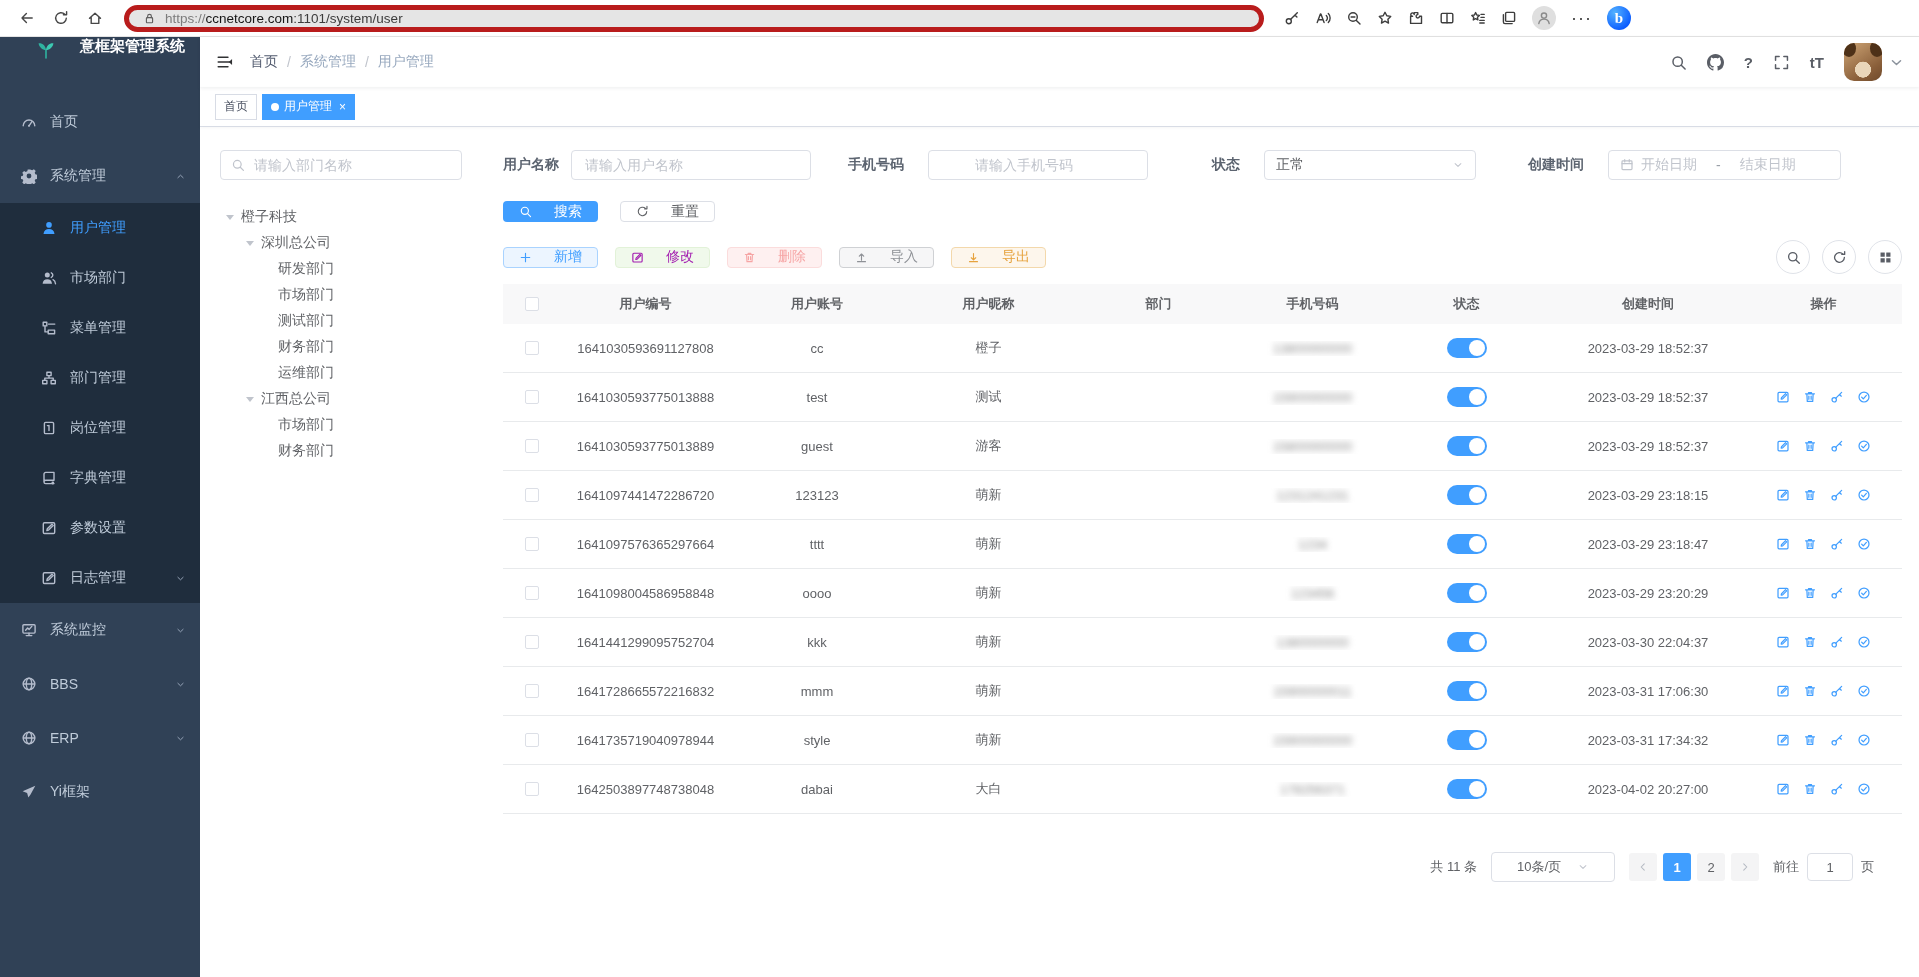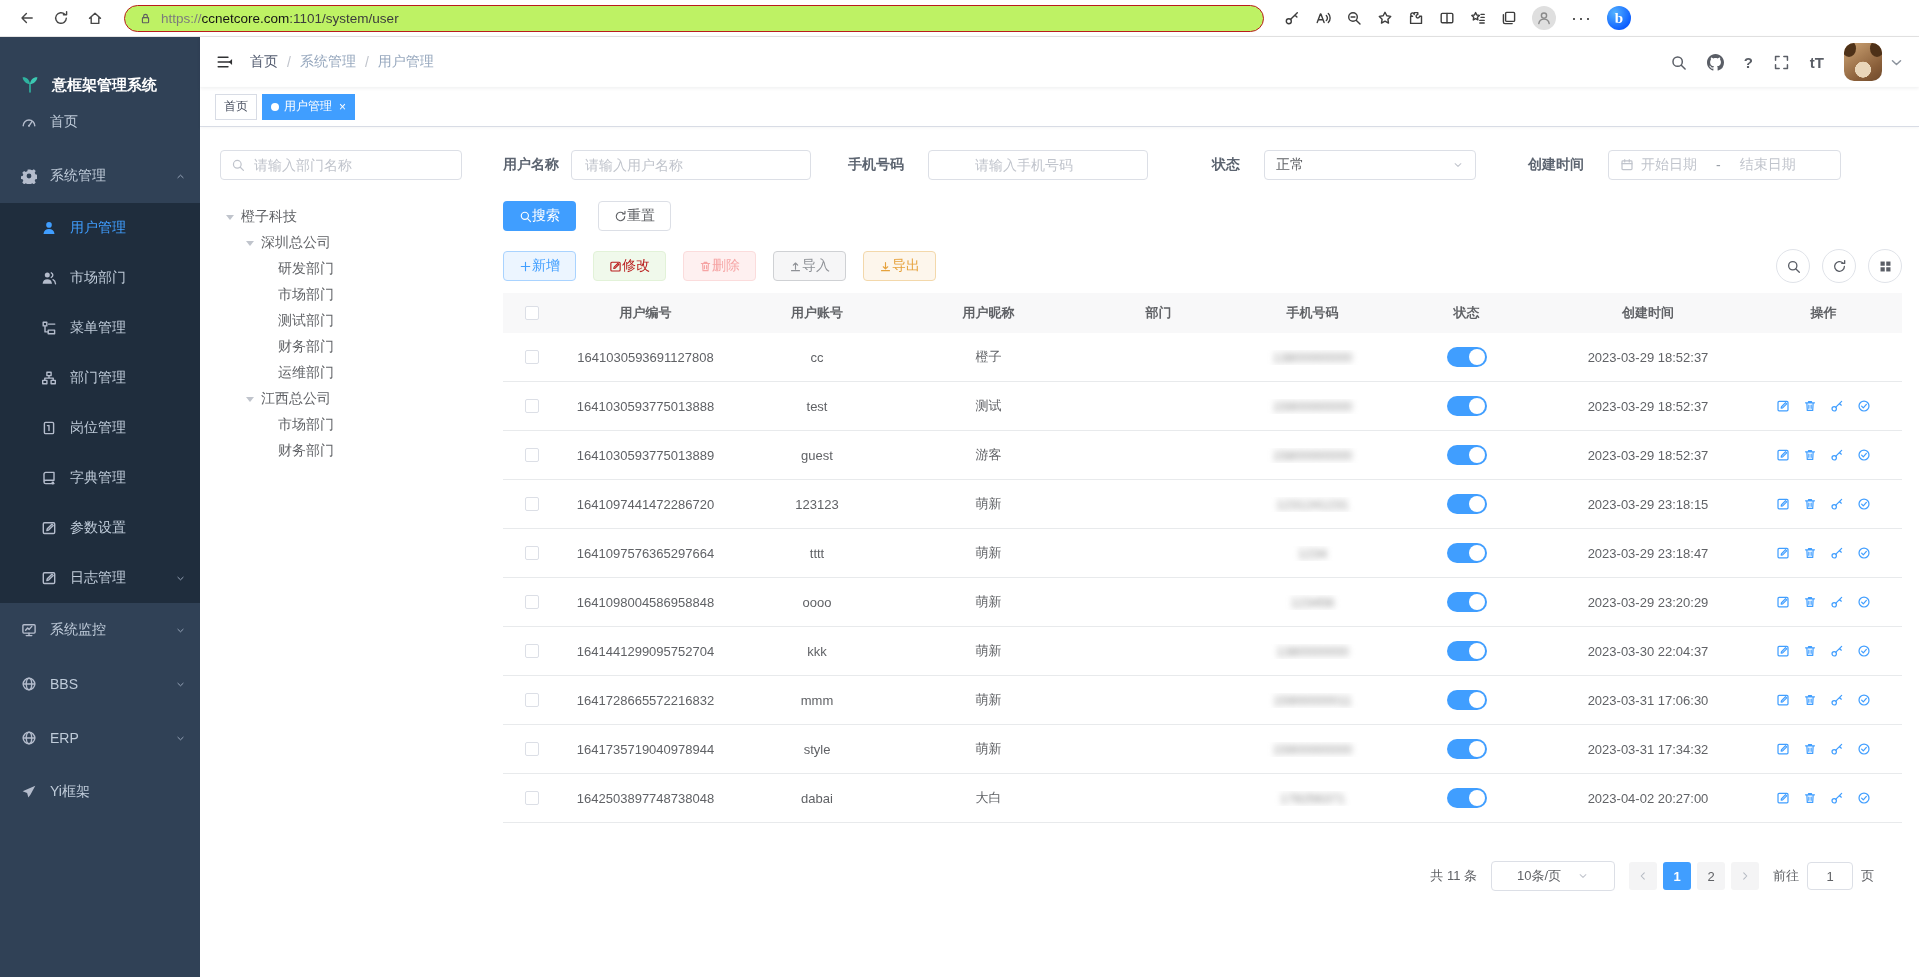--- a/index.html
+++ b/index.html
@@ -10,39 +10,39 @@
     background:#fff; color:#333;
   }
   .ic { display:inline-flex; align-items:center; justify-content:center; }
   .ic svg { width:1em; height:1em; display:block; }
 
   
   .browser { height:37px; background:#fff; border-bottom:1px solid #e4e4e4;
     display:flex; align-items:center; padding:0 10px; }
   .bbtn { width:34px; height:30px; display:flex; align-items:center; justify-content:center;
     color:#474747; font-size:16px; border-radius:4px; flex:0 0 auto; }
-  .urlbar { width:1140px; height:27px; border:1px solid #b91c1c; background:#bef264;
+  .urlbar { width:1140px; height:27px; border:5px solid #b91c1c; background:#e5e5e5;
     border-radius:14px; display:flex; align-items:center; gap:9px; padding:0 14px;
     margin:0 12px 0 12px; font-size:13.5px; }
   .urlbar .ic { font-size:13px; color:#5f5f5f; }
   .url-scheme { color:#7c7c7c; } .url-host { color:#151515; } .url-rest { color:#3c3c3c; }
   .bright { display:flex; align-items:center; gap:15px; margin-left:8px; color:#3d3d3d; }
   .bright .ic { font-size:16px; }
   .bing { width:24px; height:24px; border-radius:50%; color:#fff; font-weight:bold;
     background:radial-gradient(circle at 32% 28%, #53b2ff, #0b5cff 75%);
     display:flex; align-items:center; justify-content:center; font-size:15px;
     font-family:"Liberation Serif", serif; }
   .edge-avatar { width:24px; height:24px; border-radius:50%; background:#dfdfdf;
     color:#8a8a8a; display:flex; align-items:center; justify-content:center; font-size:15px; }
   .more-dots { font-size:18px; letter-spacing:1px; color:#3d3d3d; }
 
   
   .app { display:flex; height:940px; }
   .sidebar { width:200px; flex:0 0 auto; background:#304156; color:#bfcbd9; }
-  .logo { height:58px; display:flex; align-items:flex-end; padding-left:18px; gap:10px; }
+  .logo { height:58px; display:flex; align-items:flex-start; padding-left:34px; gap:22px; }
   .logo .ic { font-size:24px; }
   .logo-title { color:#fff; font-size:15px; font-weight:bold; }
   .mi { height:54px; display:flex; align-items:center; padding:0 14px 0 21px;
     font-size:14px; gap:13px; cursor:pointer; }
   .mi .ic { font-size:16px; color:#b4bccc; }
   .sub { background:#1f2d3d; }
   .sub .mi { height:50px; padding-left:41px; }
   .mi.active { color:#409EFF; }
   .mi.active .ic { color:#409EFF; }
   .mi .arrow { margin-left:auto; font-size:11px; color:#9aa8bb; }
@@ -96,30 +96,30 @@
   .inp { height:30px; border:1px solid #dcdfe6; border-radius:4px; background:#fff;
     display:flex; align-items:center; padding:0 11px; font-size:14px; color:#606266; gap:7px; }
   .inp input { border:none; outline:none; width:100%; font-size:14px; color:#606266;
     font-family:inherit; background:transparent; }
   .inp input::placeholder { color:#c0c4cc; }
   .inp .chev { margin-left:auto; color:#c0c4cc; font-size:12px; }
   .inp .ic.cal { color:#c0c4cc; font-size:14px; }
   .ph { color:#c0c4cc; }
   .dash { color:#9aa0a8; padding:0 12px; }
 
-  .btn { height:30px; border-radius:4px; display:inline-flex; align-items:center;
-    justify-content:center; gap:0; font-size:14px; padding:0 15px;
+  .btn { height:21px; border-radius:4px; display:inline-flex; align-items:center;
+    justify-content:center; gap:22px; font-size:14px; padding:0 15px;
     border:1px solid transparent; cursor:pointer; font-family:inherit; background:#fff; }
   .btn .ic { font-size:13px; }
   .btn-primary { background:#409EFF; color:#fff; }
   .btn-plain   { border-color:#dcdfe6; color:#606266; }
   .srow  { margin-top:21px; display:flex; gap:22px; }
   .toolbar { margin-top:18px; display:flex; gap:17px; align-items:center; }
   .btn-add { background:#ecf5ff; border-color:#a9d3ff; color:#409EFF; }
-  .btn-edit { background:#f0f9eb; border-color:#e2f2d8; color:#b91c1c; }
+  .btn-edit { background:#f0f9eb; border-color:#e2f2d8; color:#a21caf; }
   .btn-del { background:#fef0f0; border-color:#fbdcdc; color:#f6a5a5; }
   .btn-imp { background:#f6f6f7; border-color:#cfd1d4; color:#8e9196; }
   .btn-exp { background:#fdf6ec; border-color:#f3d8ab; color:#e6a23c; }
   .tool-circles { margin-left:auto; display:flex; gap:12px; }
   .circle { width:34px; height:34px; border-radius:50%; border:1px solid #e0e3e9;
     display:flex; align-items:center; justify-content:center; color:#5a5e66;
     font-size:15px; background:#fff; cursor:pointer; }
 
   .table { margin-top:10px; }
   .trw { display:grid; grid-template-columns:57px 171px 172px 171px 169px 139px 169px 194px 157px;

